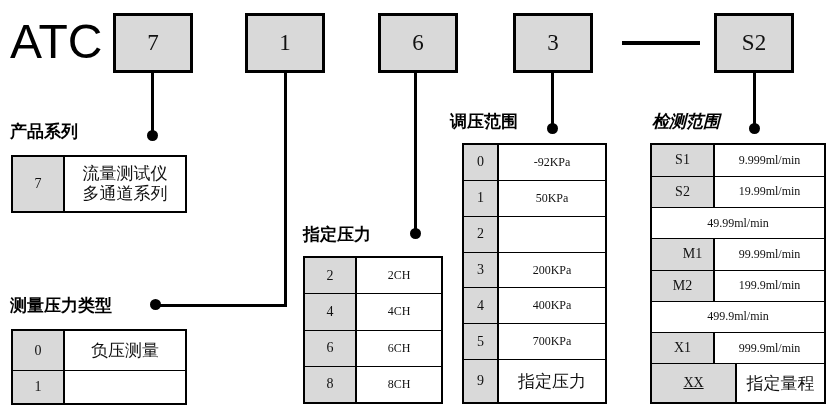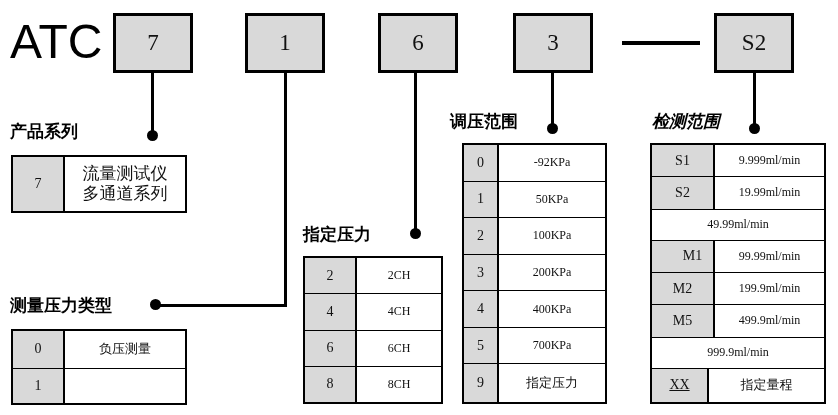--- a/index.html
+++ b/index.html
@@ -107,21 +107,21 @@
     background: #ffffff;
     display: flex;
     align-items: center;
     justify-content: center;
     font-size: 12px;
     color: #111;
     flex: 1 1 auto;
     text-align: center;
     padding: 0 3px;
   }
-  .lval.cjk { font-size: 13px; }
+  .lval.cjk { font-size: 17px; }
   .lval.multiline {
     flex-direction: column;
     line-height: 20px;
     font-size: 17px;
   }
 </style>
 </head>
 <body>
 
 <div id="canvas">
@@ -207,21 +207,20 @@
     <div class="lrow">
       <div class="lkey" style="width:35px;">0</div>
       <div class="lval">-92KPa</div>
     </div>
     <div class="lrow">
       <div class="lkey" style="width:35px;">1</div>
       <div class="lval">50KPa</div>
     </div>
     <div class="lrow">
       <div class="lkey" style="width:35px;">2</div>
-      <div class="lval">100KPa</div>
     </div>
     <div class="lrow">
       <div class="lkey" style="width:35px;">3</div>
       <div class="lval">200KPa</div>
     </div>
     <div class="lrow">
       <div class="lkey" style="width:35px;">4</div>
       <div class="lval">400KPa</div>
     </div>
     <div class="lrow">
@@ -250,25 +249,25 @@
     </div>
     <div class="lrow">
       <div class="lkey" style="width:63px;padding-left:20px;">M1</div>
       <div class="lval">99.99ml/min</div>
     </div>
     <div class="lrow">
       <div class="lkey" style="width:63px;">M2</div>
       <div class="lval">199.9ml/min</div>
     </div>
     <div class="lrow">
-      <div class="lkey" style="width:63px;">M5</div>
       <div class="lval">499.9ml/min</div>
     </div>
     <div class="lrow">
+      <div class="lkey" style="width:63px;">X1</div>
       <div class="lval">999.9ml/min</div>
     </div>
     <div class="lrow">
-      <div class="lkey" style="width:57px;text-decoration:underline;">XX</div>
+      <div class="lkey" style="width:85px;text-decoration:underline;">XX</div>
       <div class="lval cjk">指定量程</div>
     </div>
   </div>
 
 </div>
 
 </body></html>

